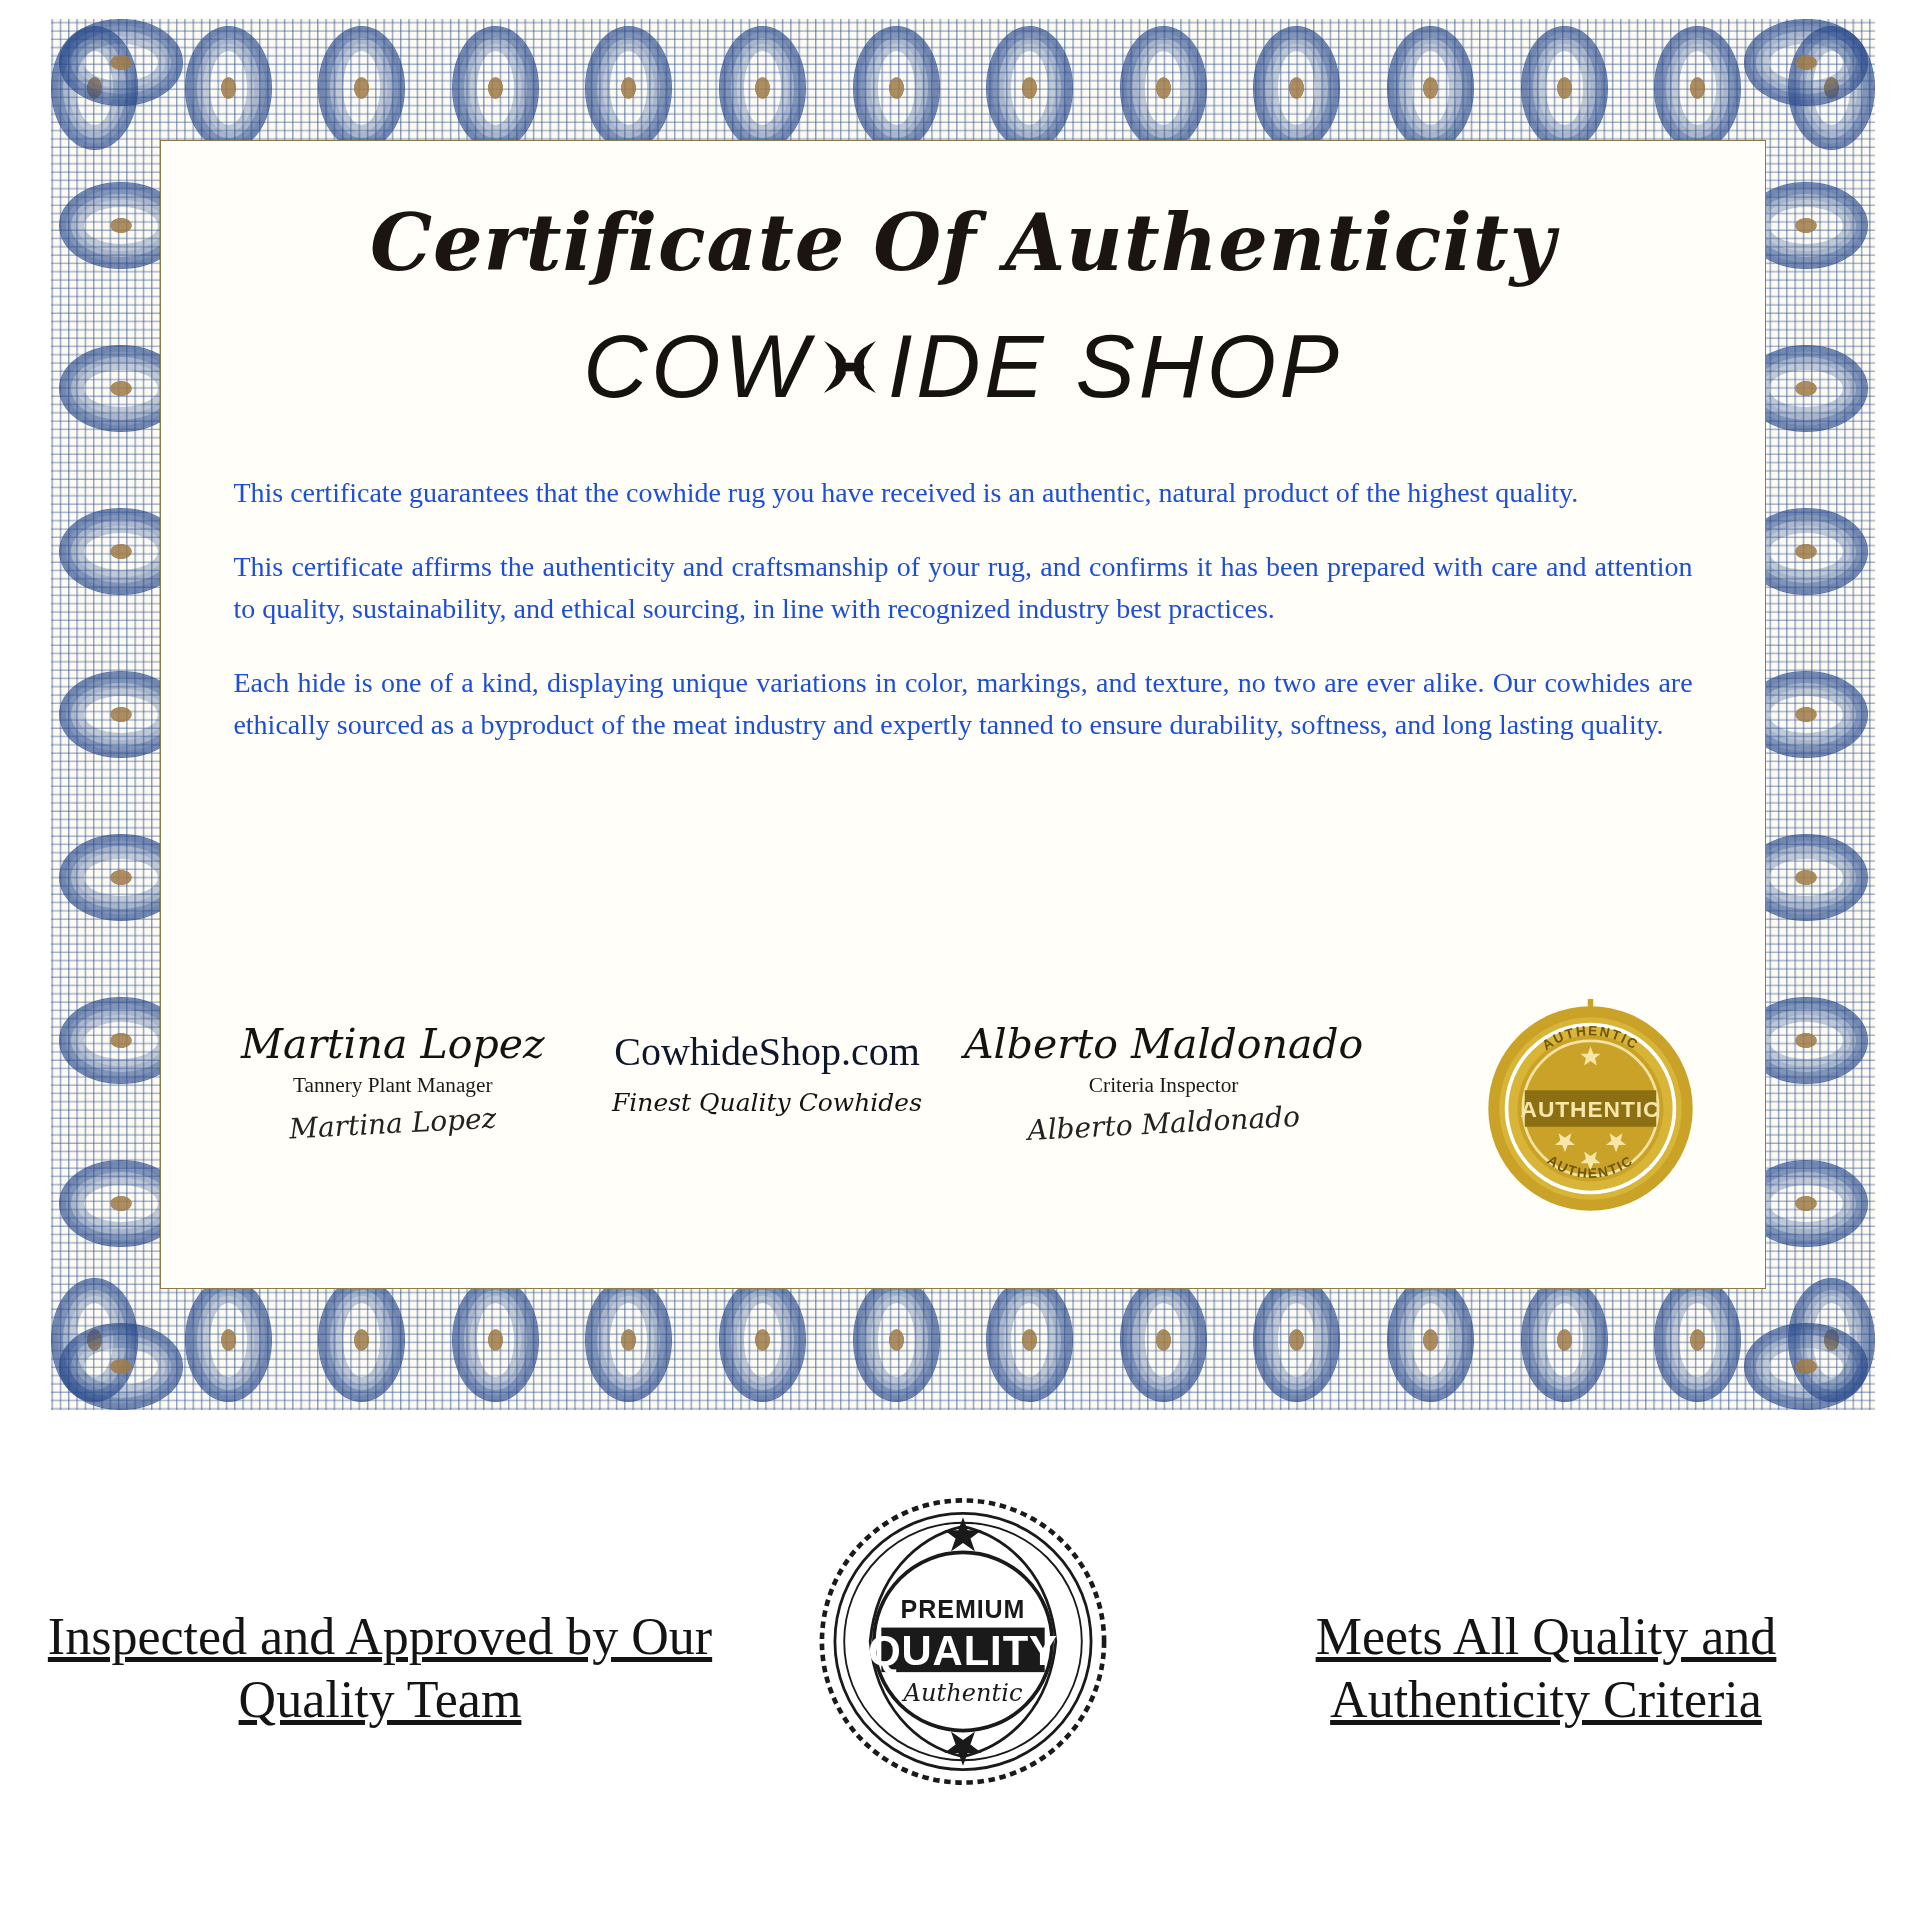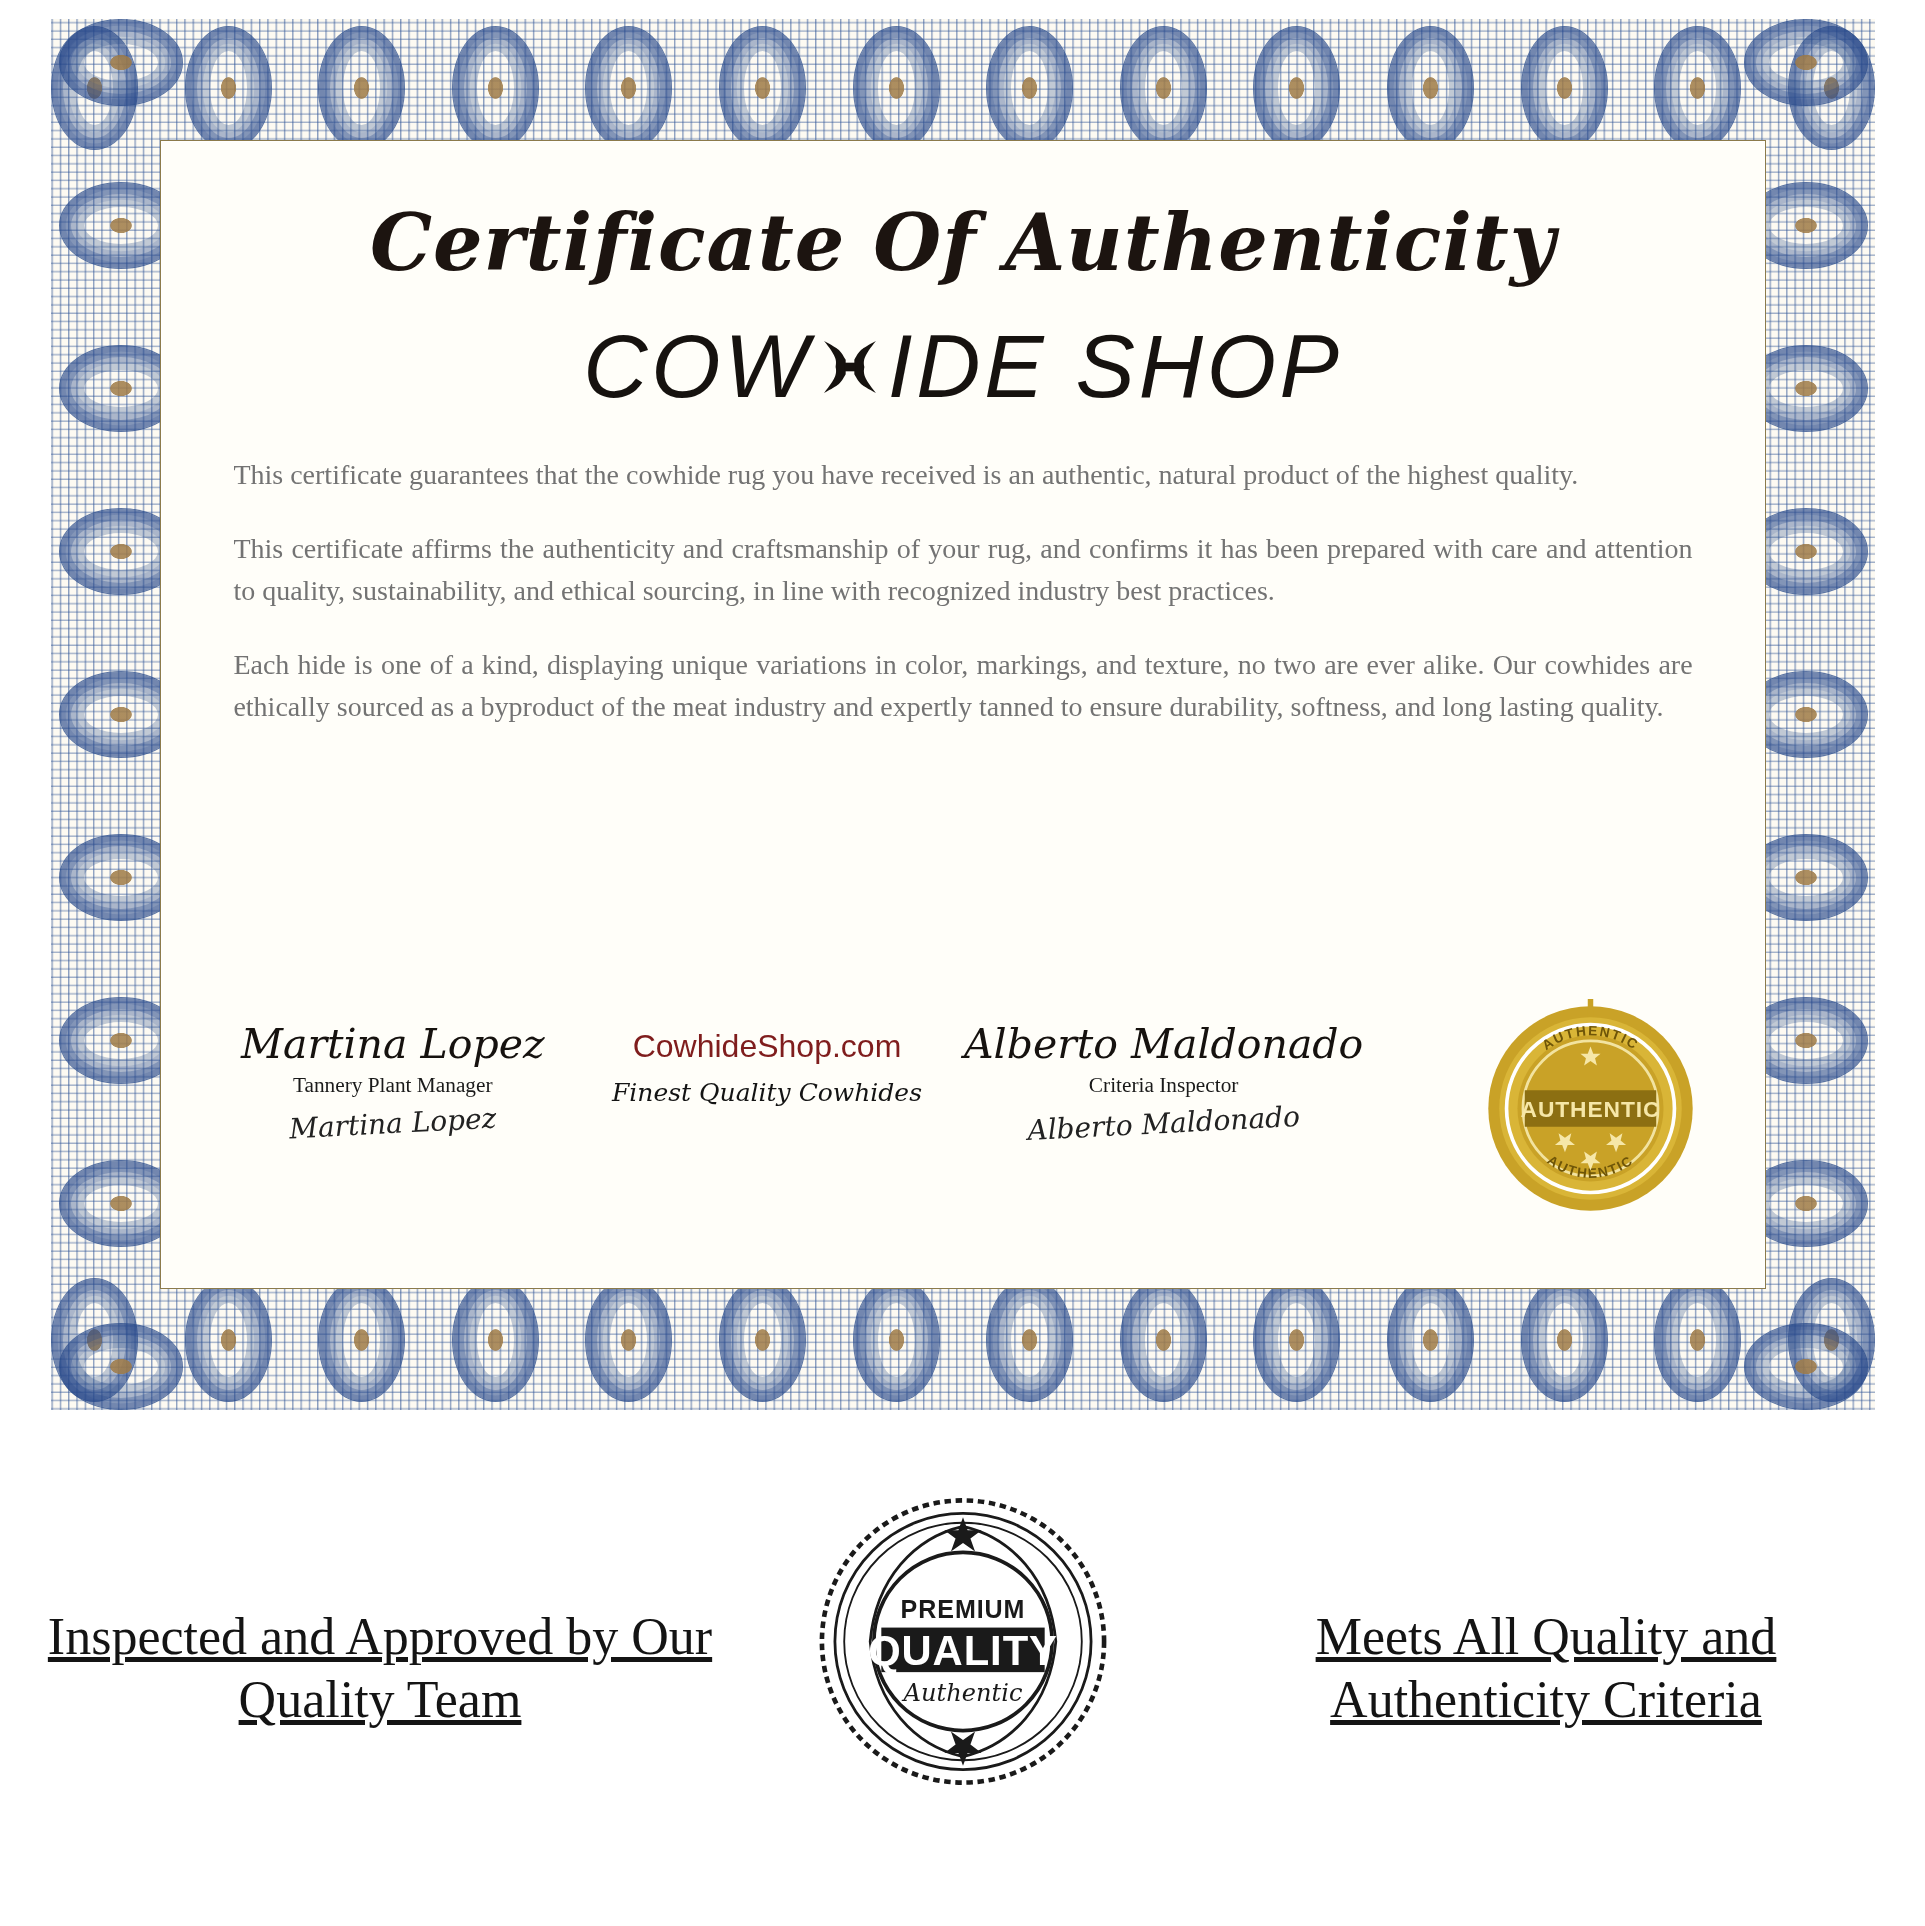--- a/index.html
+++ b/index.html
@@ -128,26 +128,26 @@
   .brand .mark {
     display: inline-block;
     width: 72px;
     height: 72px;
     position: relative;
     margin: 0 1.9px;
   }
   .brand .mark svg { display:block; }
 
   .body-copy {
-    margin-top: 36px;
+    margin-top: 54px;
     padding: 0 20.4px;
     font-family: "Liberation Serif", serif;
     font-size: 28px;
     line-height: 1.5;
-    color: #737373;
+    color: #1d4ed8;
     text-align: justify;
   }
   .body-copy p { margin: 0 0 32px 0; }
   .body-copy p:last-child { margin-bottom: 0; }
 
   
   .sign-row {
     position: absolute;
     left: 52px;
     right: 52px;
@@ -179,23 +179,23 @@
     margin-top: 9.3px;
     transform: rotate(-3deg);
     white-space: nowrap;
   }
 
   .site-block {
     position: absolute;
     text-align: center;
   }
   .site-url {
-    font-family: Liberation Sans, sans-serif;
-    font-size: 32px;
-    color: #7f1d1d;
+    font-family: Liberation Serif, serif;
+    font-size: 40px;
+    color: #0f172a;
     white-space: nowrap;
   }
   .site-tag {
     font-family: "DejaVu Serif", serif;
     font-style: italic;
     font-size: 25px;
     color: #141414;
     margin-top: 13px;
     white-space: nowrap;
   }

